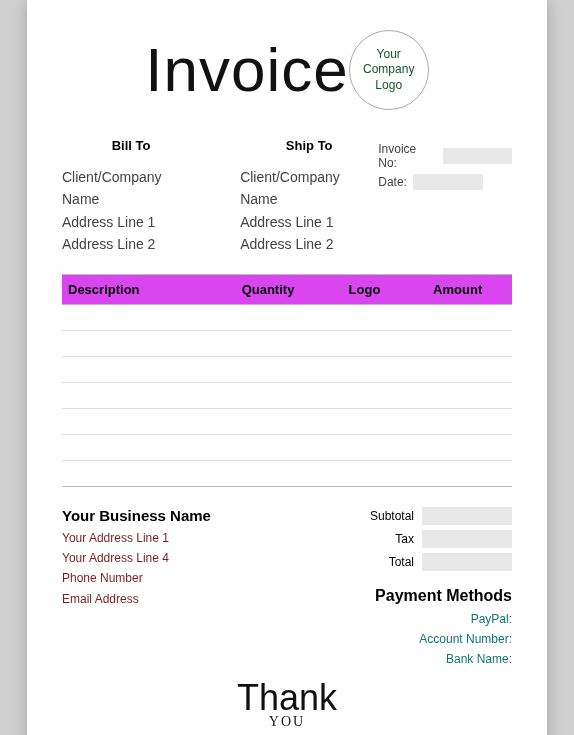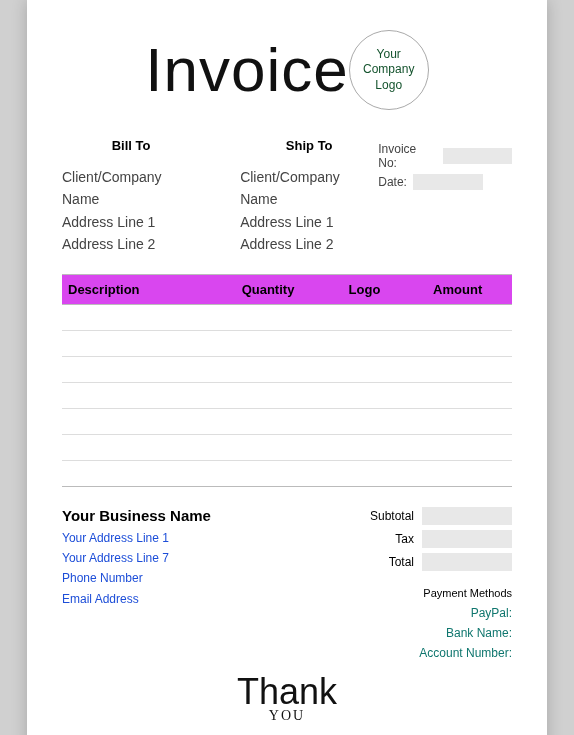--- a/index.html
+++ b/index.html
@@ -127,21 +127,21 @@
       align-items: flex-start;
       margin-top: 8px;
     }
     .business-info .biz-name {
       font-weight: bold;
       font-size: 15px;
       margin-bottom: 4px;
     }
     .business-info .biz-line {
       font-size: 12px;
-      color: #1d4ed8;
+      color: #7f1d1d;
       line-height: 1.7;
     }
     .totals-section {
       display: flex;
       flex-direction: column;
       align-items: flex-end;
       gap: 5px;
     }
     .total-row {
       display: flex;
@@ -159,22 +159,22 @@
       height: 18px;
       background: #e8e8e8;
       display: inline-block;
     }
     
     .payment-methods {
       margin-top: 16px;
       text-align: right;
     }
     .payment-methods .pm-title {
-      font-weight: normal;
-      font-size: 11px;
+      font-weight: bold;
+      font-size: 16px;
       margin-bottom: 4px;
     }
     .payment-methods .pm-line {
       font-size: 12px;
       color: #0f766e;
       line-height: 1.7;
     }
     
     .thank-you-row {
       display: flex;
@@ -292,21 +292,21 @@
           <td></td>
         </tr>
     </tbody>
   </table>
 
   <div class="footer-section">
 
     <div class="business-info">
       <div class="biz-name">Your Business Name</div>
       <div class="biz-line">Your Address Line 1</div>
-      <div class="biz-line">Your Address Line 7</div>
+      <div class="biz-line">Your Address Line 4</div>
       <div class="biz-line">Phone Number</div>
       <div class="biz-line">Email Address</div>
     </div>
 
     <div style="display:flex;flex-direction:column;align-items:flex-end;">
       <div class="totals-section">
         <div class="total-row">
           <span class="total-label">Subtotal</span>
           <span class="total-box"></span>
         </div>
@@ -315,22 +315,22 @@
           <span class="total-box"></span>
         </div>
         <div class="total-row">
           <span class="total-label">Total</span>
           <span class="total-box"></span>
         </div>
       </div>
       <div class="payment-methods">
         <div class="pm-title">Payment Methods</div>
         <div class="pm-line">PayPal:</div>
+        <div class="pm-line">Account Number:</div>
         <div class="pm-line">Bank Name:</div>
-        <div class="pm-line">Account Number:</div>
       </div>
     </div>
   </div>
 
   <div class="thank-you-row">
     <div class="thank-you-block">
       <div class="thank-you-text">Thank</div>
       <div class="thank-you-you">YOU</div>
     </div>
   </div>

